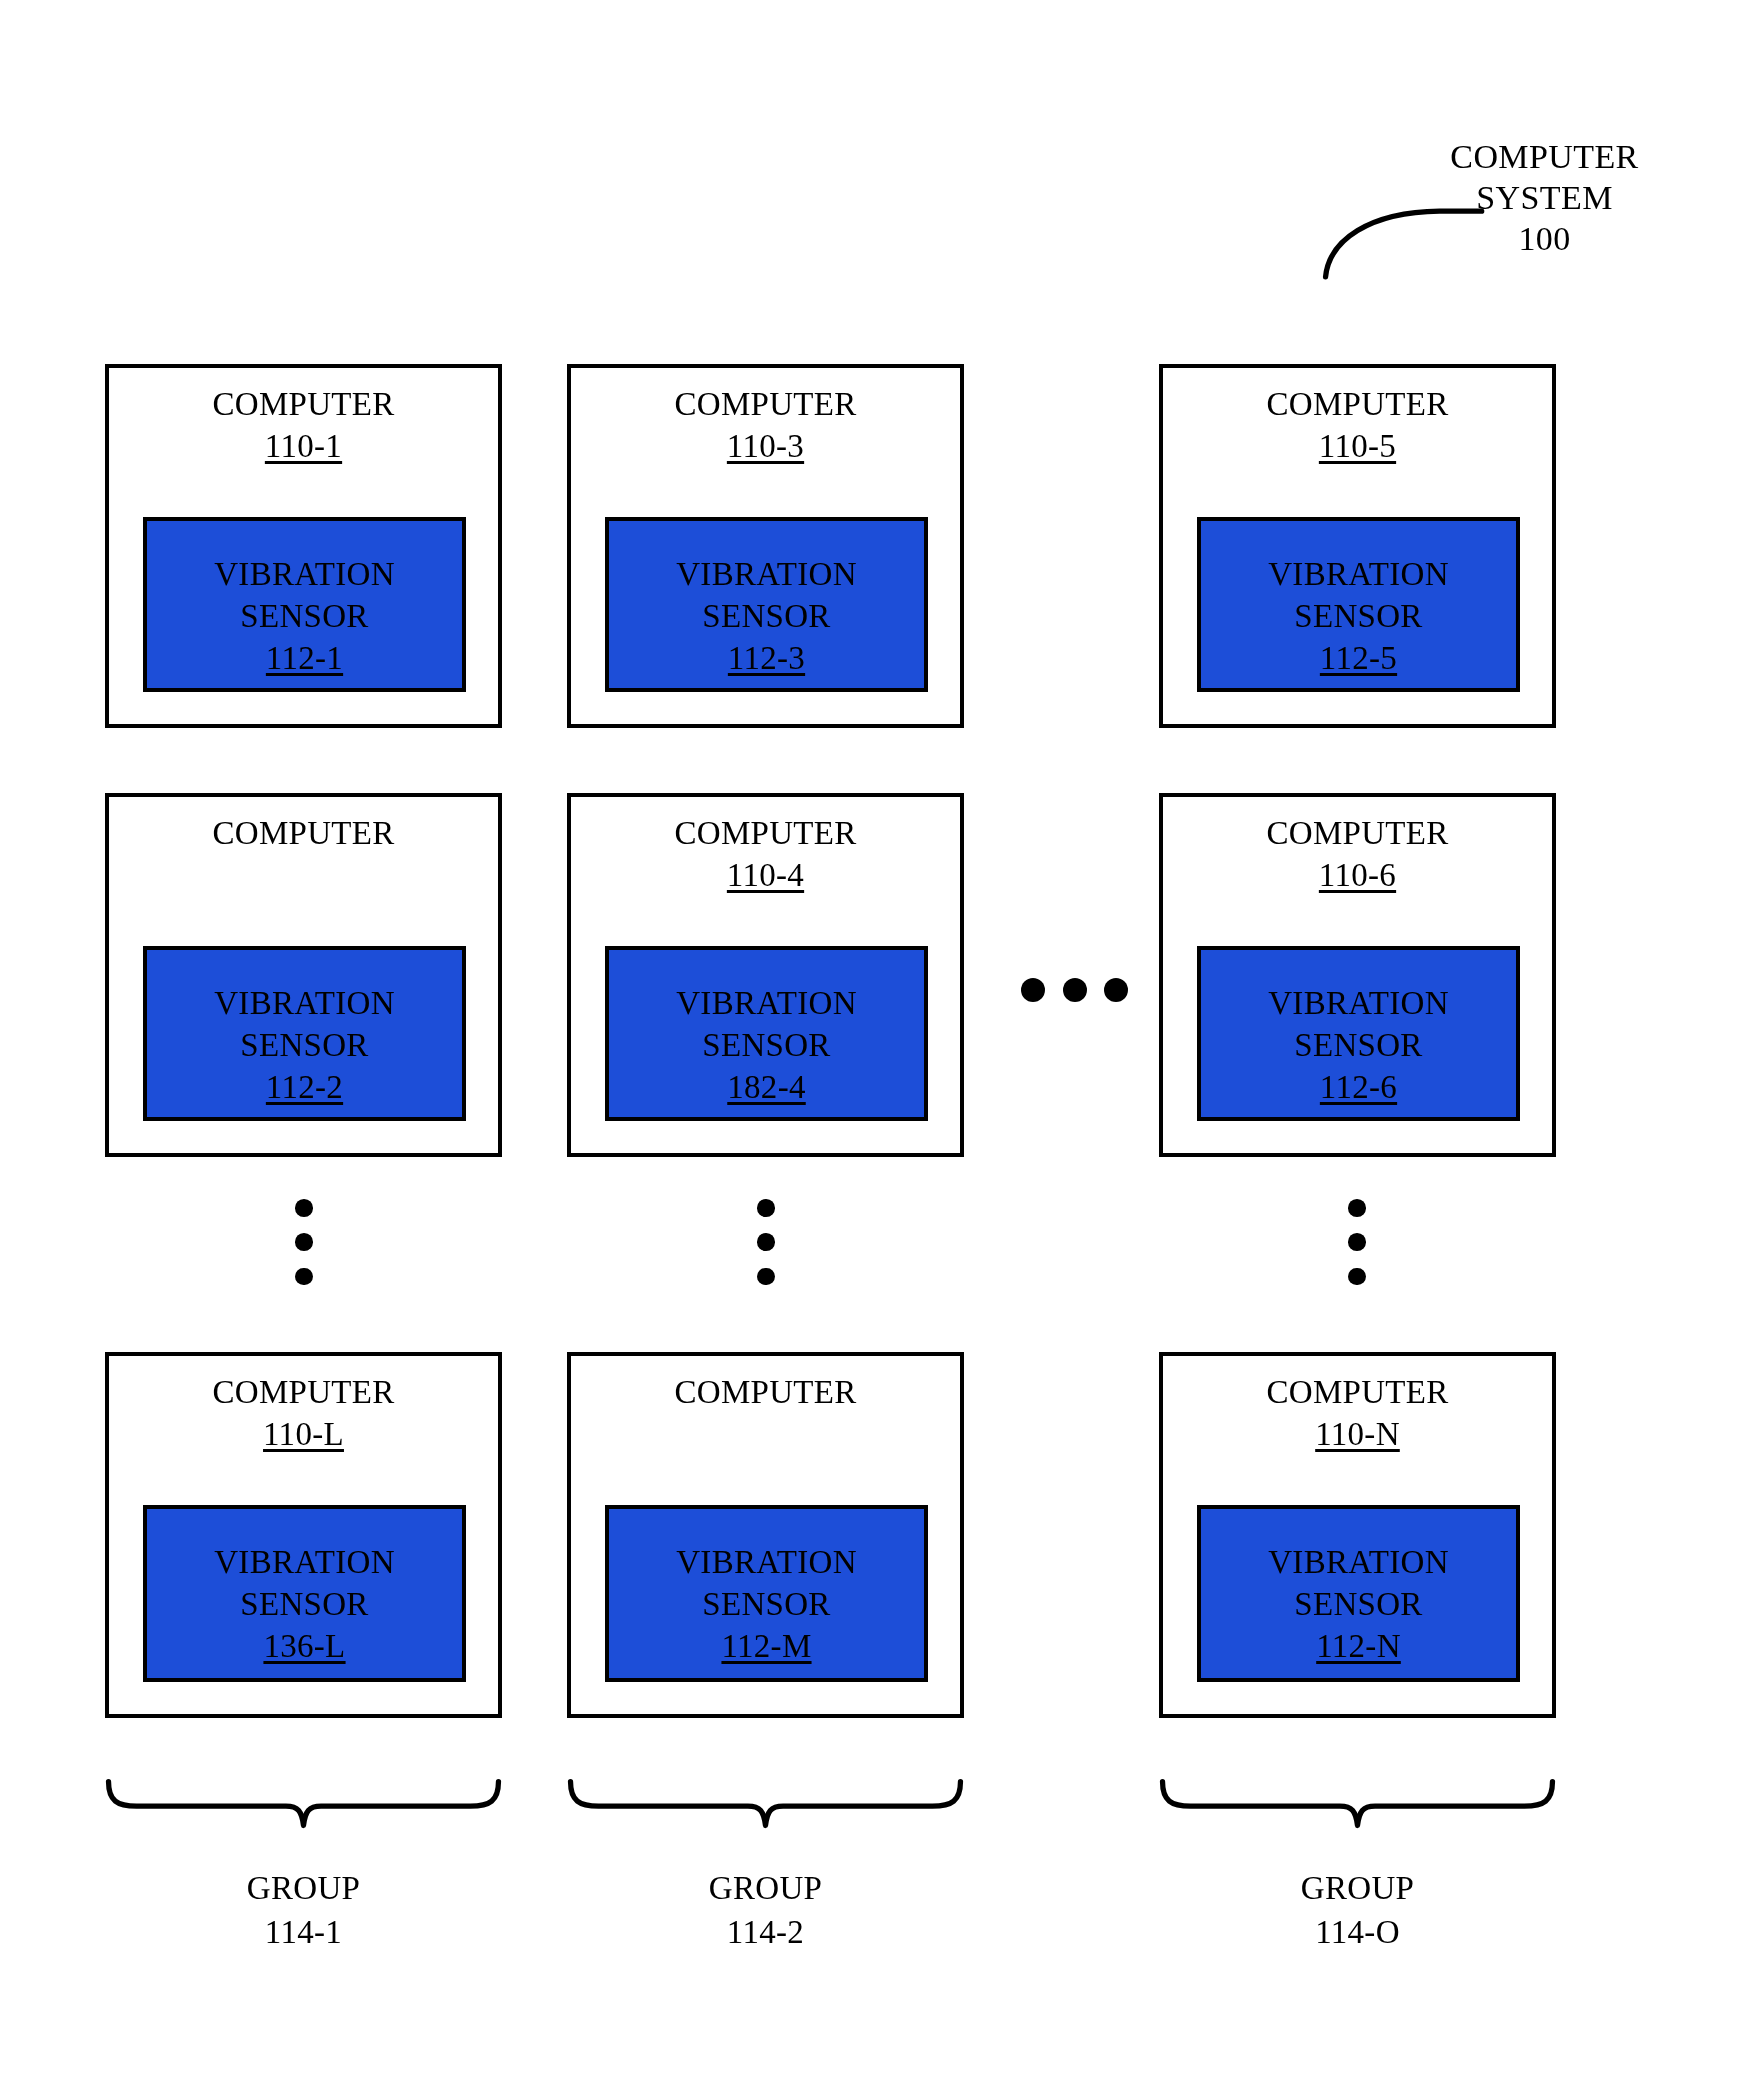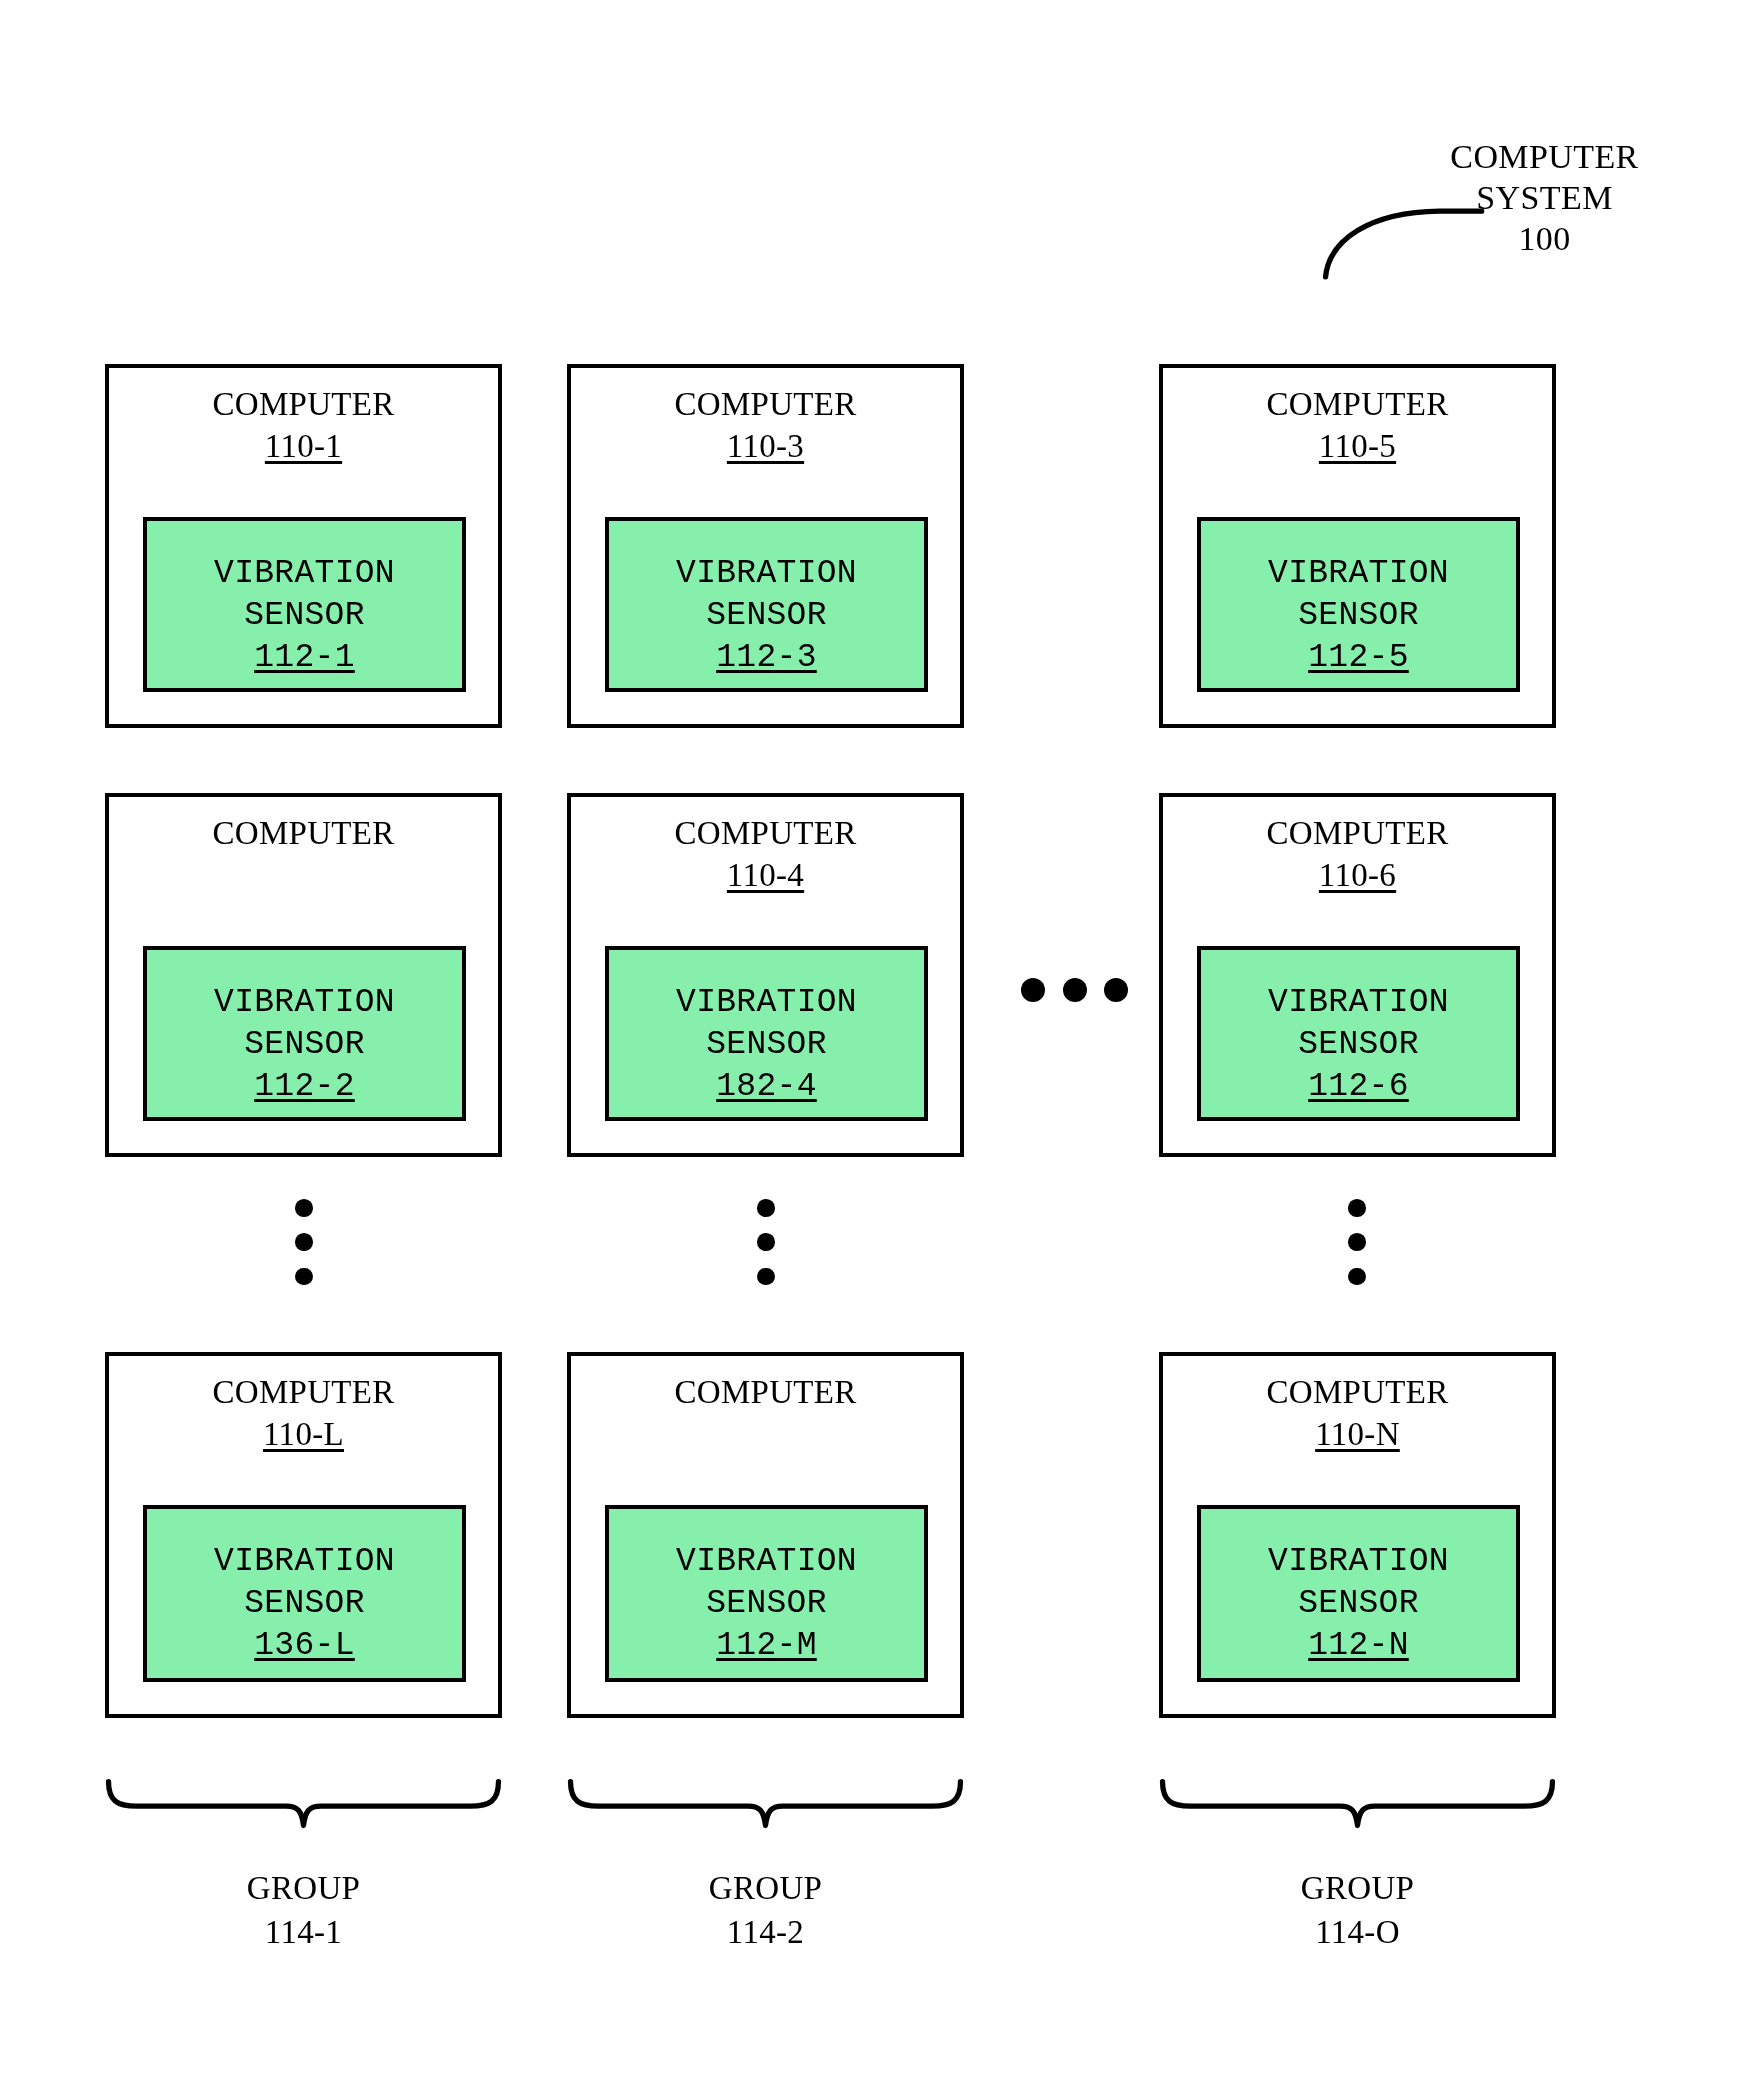--- a/index.html
+++ b/index.html
@@ -60,26 +60,25 @@
   .computer-title .ref {
     display: block;
     text-decoration: underline;
     text-underline-offset: 4.4px;
   }
 
   .sensor-box {
     position: absolute;
     box-sizing: border-box;
     border: 4.4px solid #000000;
-    background: #86efac;
+    background: #1d4ed8;
     left: 34px;
     right: 32px;
     top: 149px;
     bottom: 32px;
-    font-family: Liberation Mono, monospace;
   }
   .sensor-title {
     position: absolute;
     left: 0;
     right: 0;
     top: 32px;
     text-align: center;
     font-size: 33px;
     line-height: 42px;
     letter-spacing: 0.3px;

